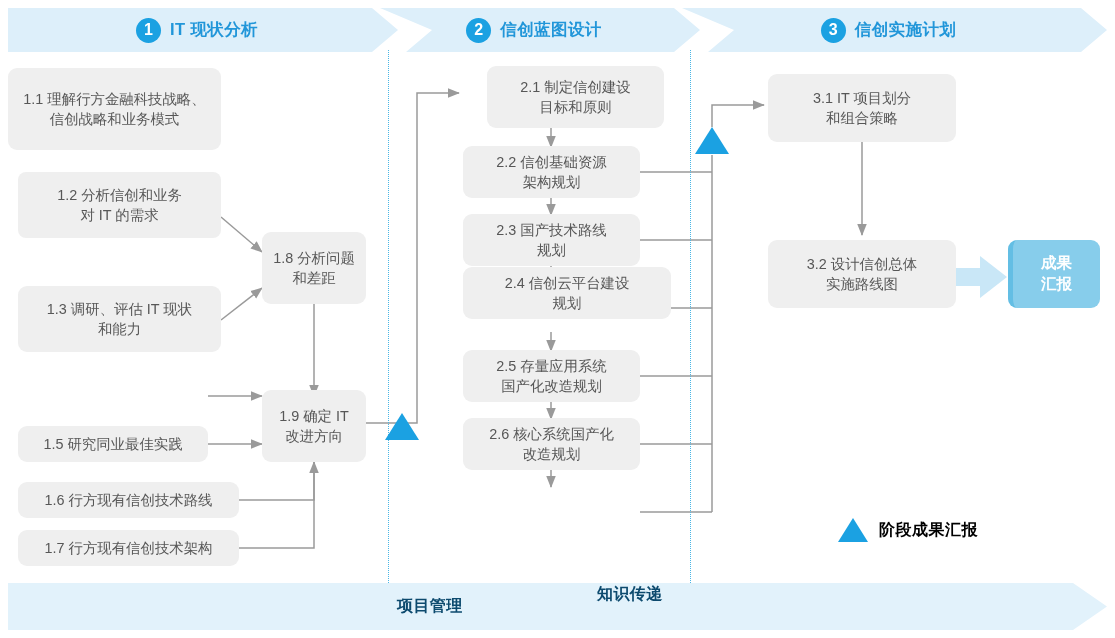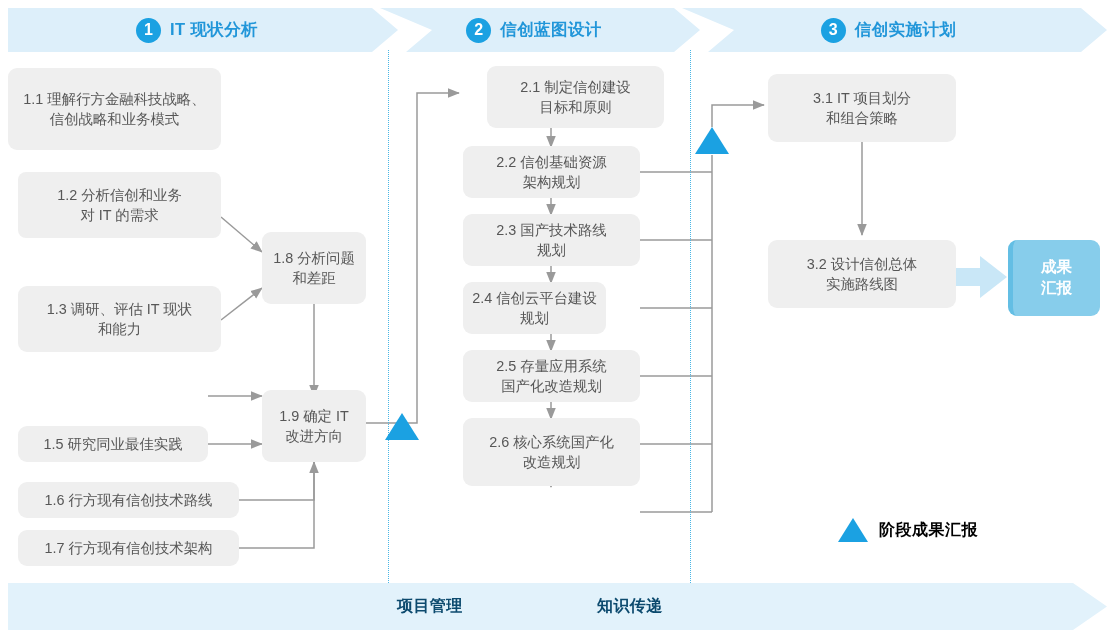--- a/index.html
+++ b/index.html
@@ -251,40 +251,40 @@
 和差距</div>
   <div class="node" style="left:262px;top:390px;width:104px;height:72px;">1.9 确定 IT
 改进方向</div>
 
   <div class="node" style="left:463px;top:66px;width:177px;height:62px;margin-left:24px;">2.1 制定信创建设
 目标和原则</div>
   <div class="node" style="left:463px;top:146px;width:177px;height:52px;">2.2 信创基础资源
 架构规划</div>
   <div class="node" style="left:463px;top:214px;width:177px;height:52px;">2.3 国产技术路线
 规划</div>
-  <div class="node" style="left:463px;top:282px;width:143px;height:52px;">2.4 信创云平台建设
+  <div class="node" style="left:463px;top:267px;width:208px;height:52px;">2.4 信创云平台建设
 规划</div>
   <div class="node" style="left:463px;top:350px;width:177px;height:52px;">2.5 存量应用系统
 国产化改造规划</div>
-  <div class="node" style="left:463px;top:418px;width:177px;height:68px;">2.6 核心系统国产化
+  <div class="node" style="left:463px;top:418px;width:177px;height:52px;">2.6 核心系统国产化
 改造规划</div>
 
   <div class="node" style="left:768px;top:74px;width:188px;height:68px;">3.1 IT 项目划分
 和组合策略</div>
   <div class="node" style="left:768px;top:240px;width:188px;height:68px;">3.2 设计信创总体
 实施路线图</div>
 
-  <div class="badge" style="left:1008px;top:240px;width:92px;height:76px;">成果
+  <div class="badge" style="left:1008px;top:240px;width:92px;height:68px;">成果
 汇报</div>
 
   <div class="tri" style="left:385px;top:413px;"></div>
   <div class="tri" style="left:695px;top:127px;"></div>
 
   <div class="legend" style="left:838px;top:518px;">
     <span class="legend-tri"></span>
     <span class="legend-label">阶段成果汇报</span>
   </div>
 
   <div class="footer-bar"></div>
   <div class="footer-item" style="left:397px;top:596px;">项目管理</div>
-  <div class="footer-item" style="left:597px;top:596px;">知识传递</div>
+  <div class="footer-item" style="left:597px;top:584px;">知识传递</div>
 
 </div>
 
 </body></html>

